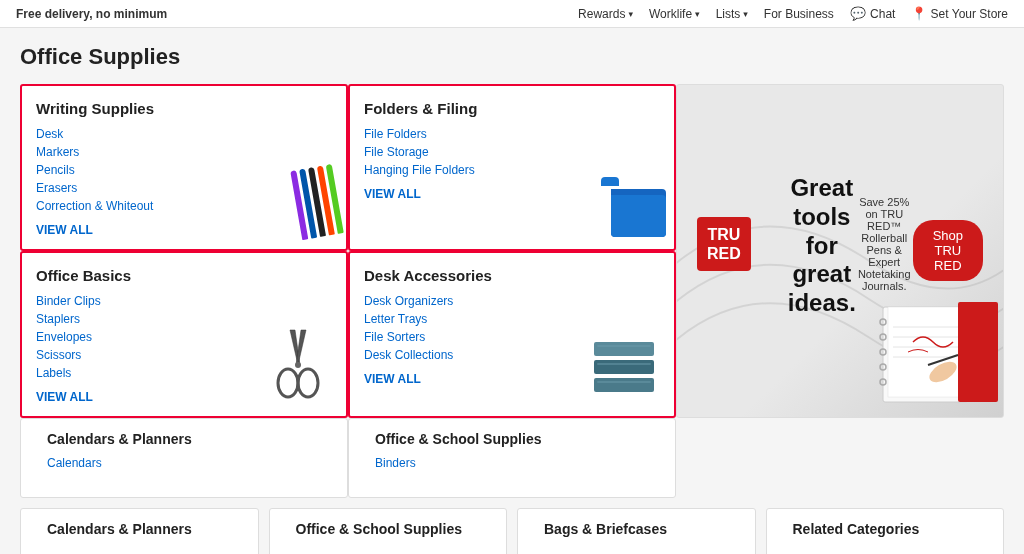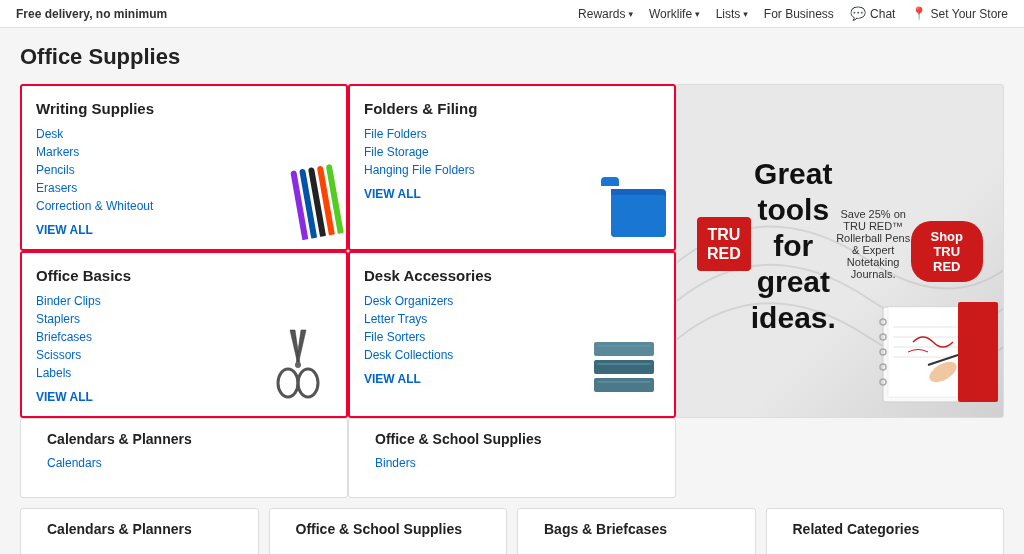--- a/index.html
+++ b/index.html
@@ -147,42 +147,43 @@
       font-weight: 900;
       font-size: 16px;
       padding: 8px 10px;
       border-radius: 4px;
       margin-bottom: 14px;
       line-height: 1.2;
       text-align: center;
     }
 
     .tru-red-headline {
-      font-size: 30px;
+      font-size: 24px;
       font-weight: 900;
       color: #111;
       margin-bottom: 10px;
       line-height: 1.2;
+      margin-left: 37px;
     }
 
     .tru-red-subtext {
       font-size: 11px;
       color: #333;
       margin-bottom: 14px;
       max-width: 200px;
     }
 
     .tru-red-btn {
       background: #cc1a1a;
       color: #fff;
       border: none;
       border-radius: 20px;
       padding: 8px 20px;
       font-size: 13px;
-      font-weight: 700;
+      font-weight: 400;
       cursor: pointer;
     }
 
     
     .bottom-card {
       background: #fff;
       border: 1px solid #ddd;
       border-radius: 3px;
       padding: 12px 26px;
       min-height: 80px;
@@ -329,21 +330,21 @@
           <path d="M45 75 Q55 70 65 75" stroke="#cc1a1a" stroke-width="1" fill="none"></path>
         </svg>
       </div>
     </div>
 
     <div class="category-card">
       <div class="category-card-title">Office Basics</div>
       <div class="category-links">
         <a class="category-link">Binder Clips</a>
         <a class="category-link">Staplers</a>
-        <a class="category-link">Briefcases</a>
+        <a class="category-link">Envelopes</a>
         <a class="category-link">Scissors</a>
         <a class="category-link">Labels</a>
       </div>
       <a class="view-all-link">VIEW ALL</a>
 
       <div class="card-image" style="right:10px;bottom:8px;">
         <svg width="75" height="80" viewBox="0 0 75 80">
 
           <g transform="translate(37,40)">
 

